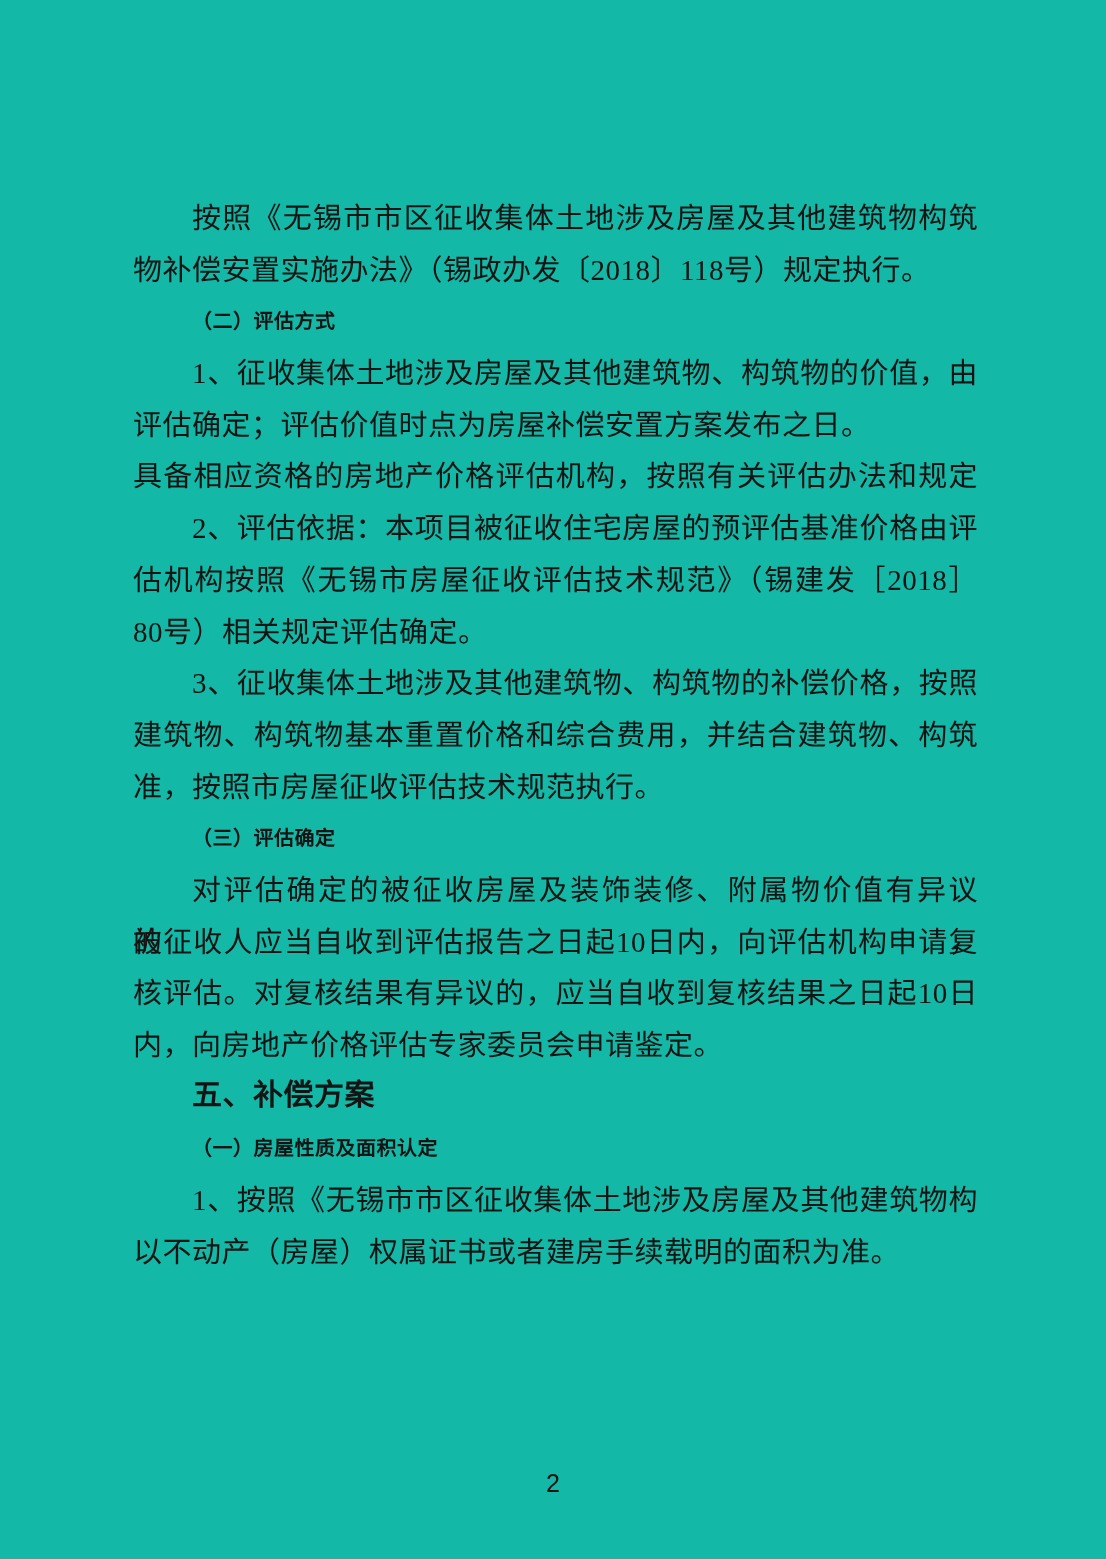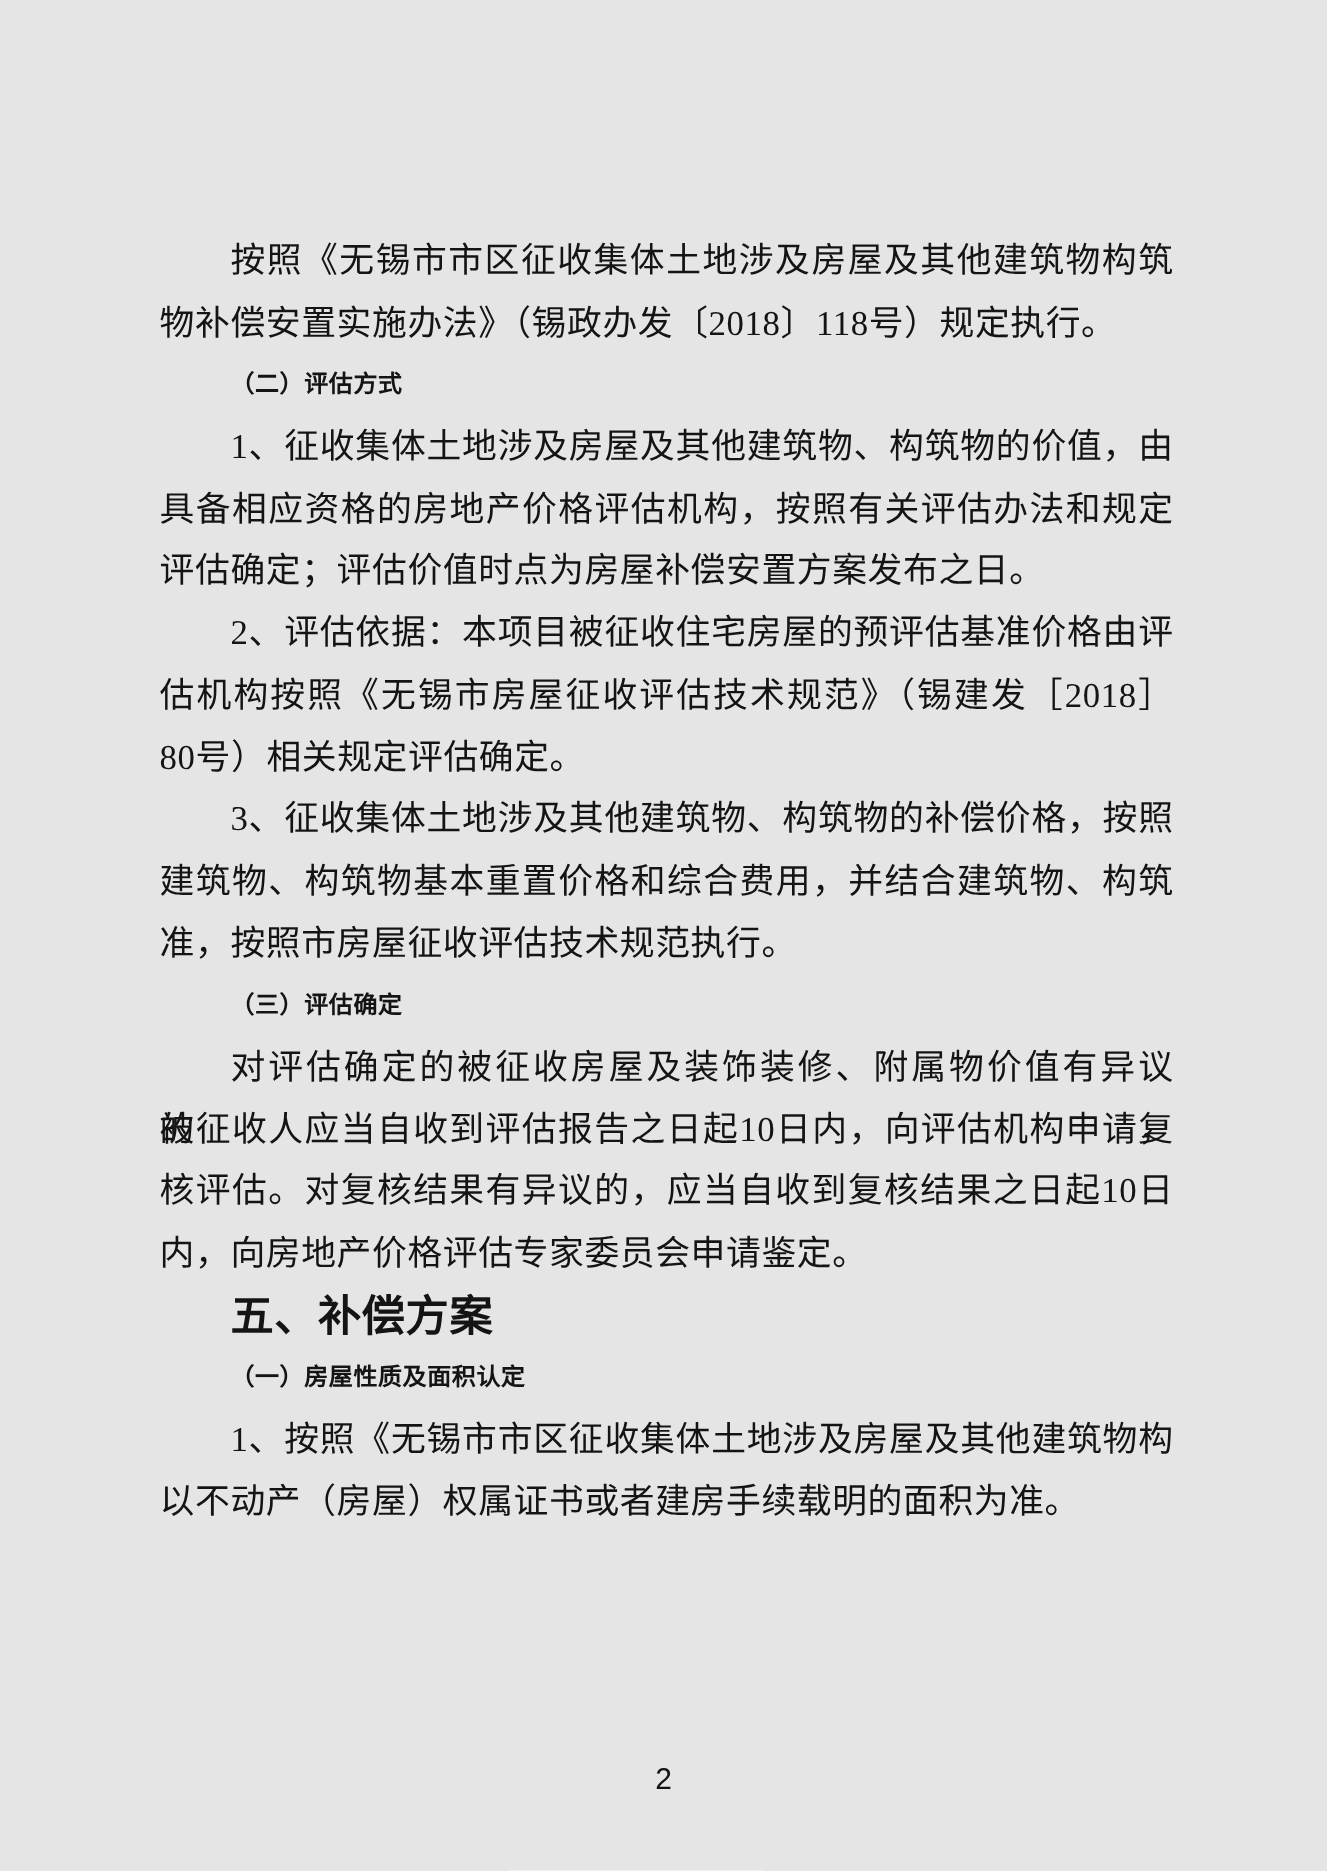--- a/index.html
+++ b/index.html
@@ -4,21 +4,21 @@
 <style>
   html, body {
     margin: 0;
     padding: 0;
     background: #ffffff;
   }
   .page {
     position: relative;
     width: 1106px;
     height: 1559px;
-    background: #e5e5e5;
+    background: #14b8a6;
     overflow: hidden;
     font-family: "Liberation Serif", "DejaVu Serif", serif;
     color: #141414;
   }
   .content {
     position: absolute;
     left: 133px;
     top: 193px;
     width: 845px;
   }
@@ -45,24 +45,24 @@
     text-indent: 59px;
   }
   
   .heading-kai {
     font-weight: bold;
     text-indent: 59px;
     font-size: 20px;
   }
   
   .heading-hei {
-    font-family: Liberation Serif, serif;
+    font-family: Liberation Mono, monospace;
     font-weight: bold;
     text-indent: 59px;
-    font-size: 36px;
+    font-size: 30px;
   }
   .footer {
     position: absolute;
     left: 0;
     width: 1106px;
     top: 1468px;
     text-align: center;
     font-family: "Liberation Sans", "DejaVu Sans", sans-serif;
     font-size: 25px;
     line-height: 30px;
@@ -71,22 +71,22 @@
 </style>
 </head>
 <body>
 
 <div class="page">
   <div class="content">
     <div class="line indent justify">按照《无锡市市区征收集体土地涉及房屋及其他建筑物构筑</div>
     <div class="line end">物补偿安置实施办法》（锡政办发〔2018〕118号）规定执行。</div>
     <div class="line heading-kai">（二）评估方式</div>
     <div class="line indent justify">1、征收集体土地涉及房屋及其他建筑物、构筑物的价值，由</div>
+    <div class="line end">评估确定；评估价值时点为房屋补偿安置方案发布之日。</div>
     <div class="line justify">具备相应资格的房地产价格评估机构，按照有关评估办法和规定</div>
-    <div class="line end">评估确定；评估价值时点为房屋补偿安置方案发布之日。</div>
     <div class="line indent justify">2、评估依据：本项目被征收住宅房屋的预评估基准价格由评</div>
     <div class="line justify">估机构按照《无锡市房屋征收评估技术规范》（锡建发［2018］</div>
     <div class="line end">80号）相关规定评估确定。</div>
     <div class="line indent justify">3、征收集体土地涉及其他建筑物、构筑物的补偿价格，按照</div>
     <div class="line justify">建筑物、构筑物基本重置价格和综合费用，并结合建筑物、构筑</div>
     <div class="line end">准，按照市房屋征收评估技术规范执行。</div>
     <div class="line heading-kai">（三）评估确定</div>
     <div class="line indent justify">对评估确定的被征收房屋及装饰装修、附属物价值有异议的，</div>
     <div class="line justify">被征收人应当自收到评估报告之日起10日内，向评估机构申请复</div>
     <div class="line justify">核评估。对复核结果有异议的，应当自收到复核结果之日起10日</div>

